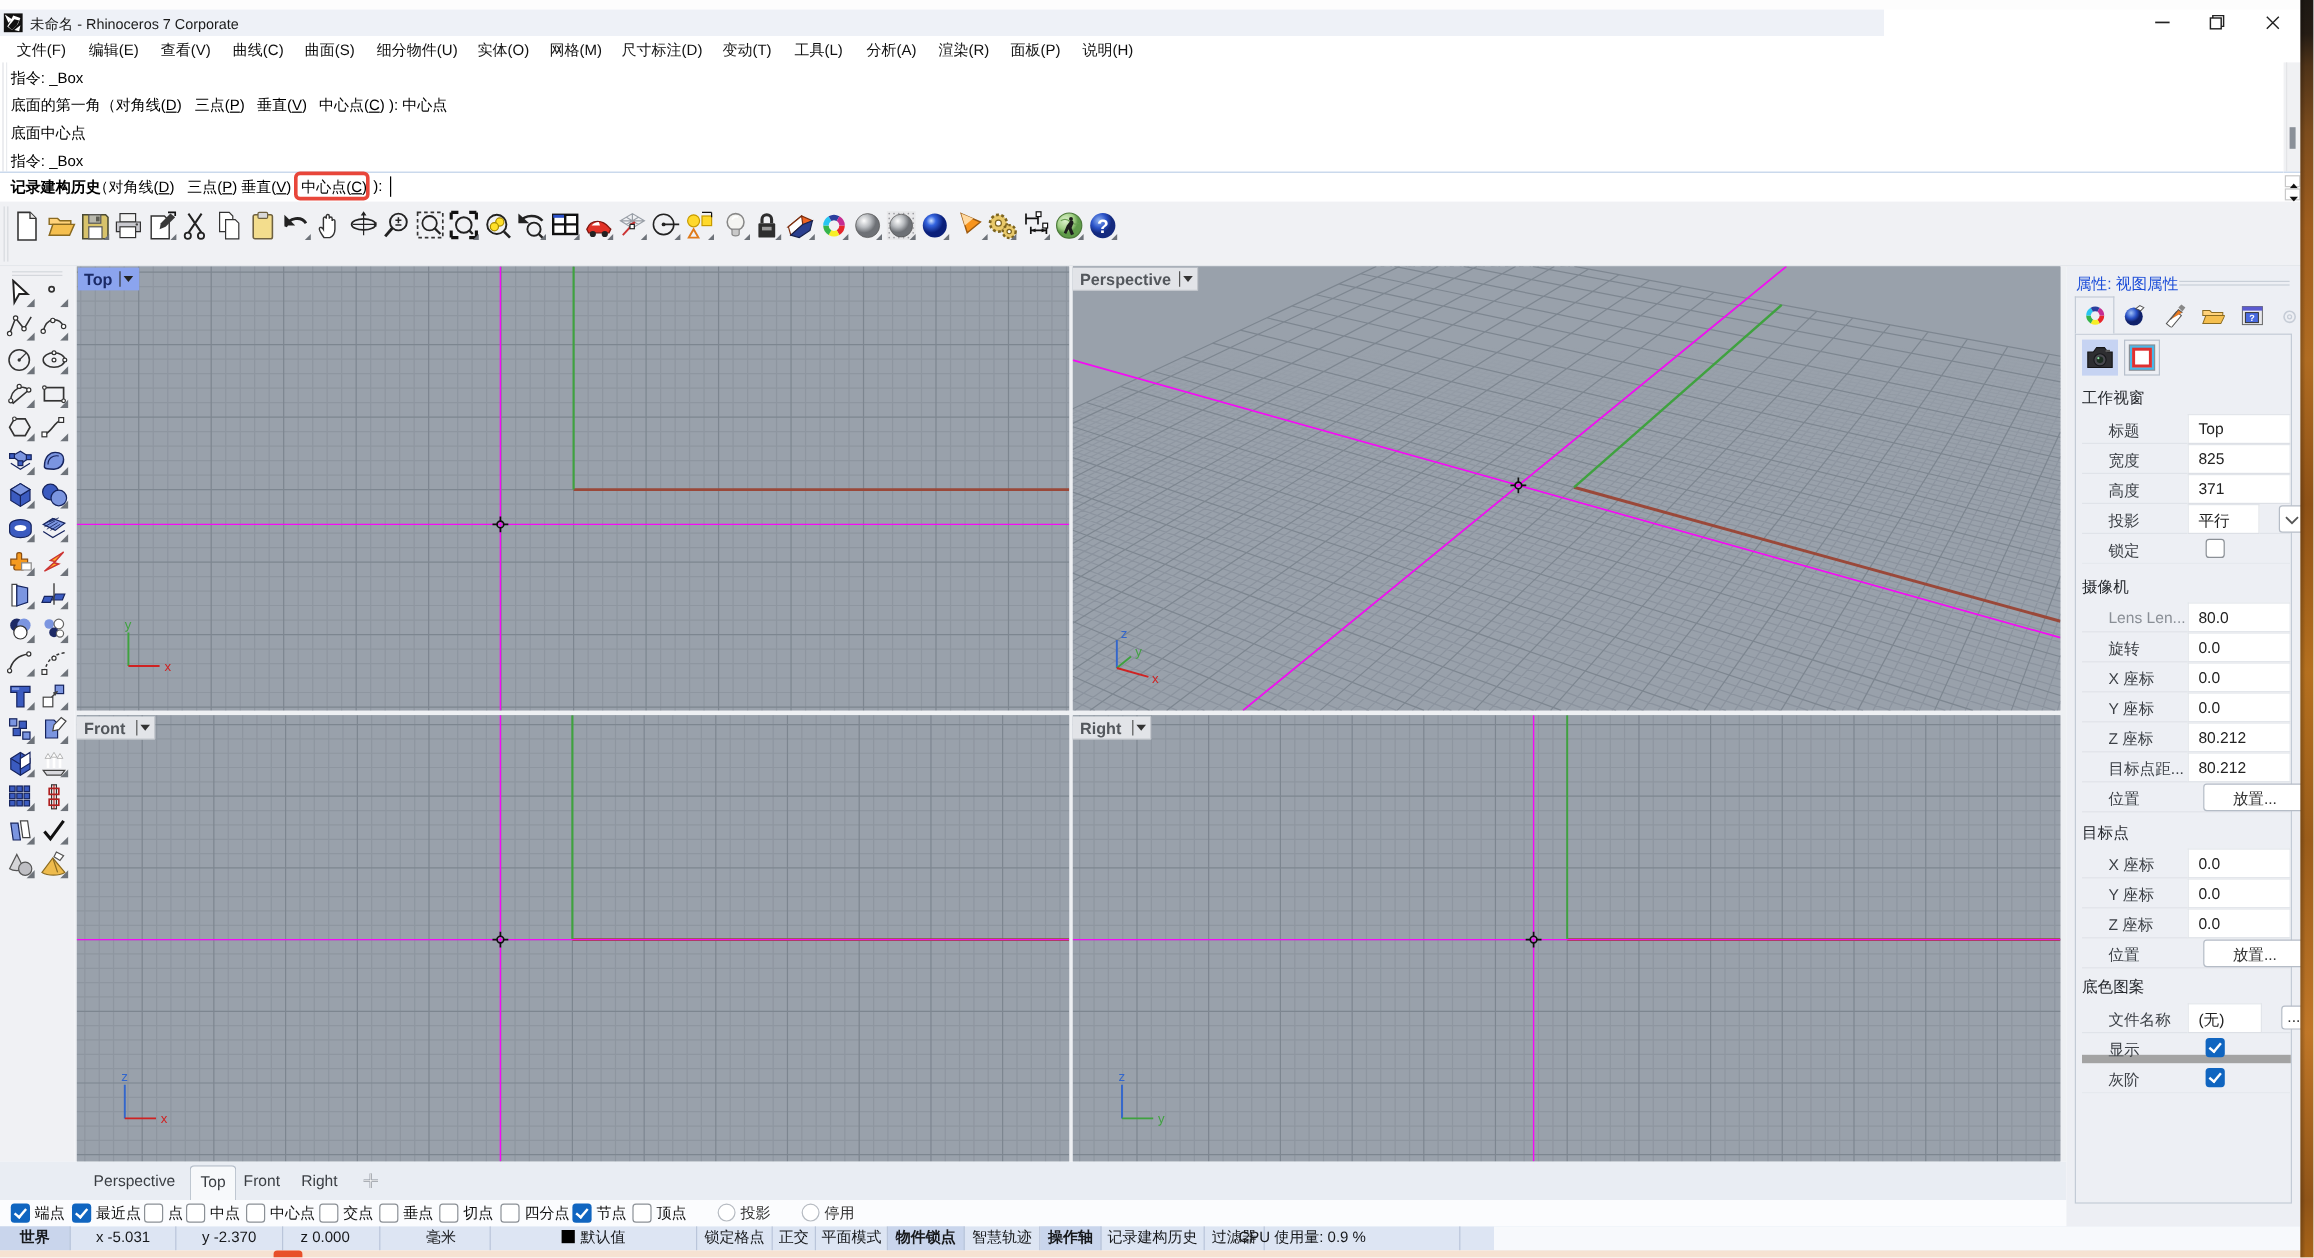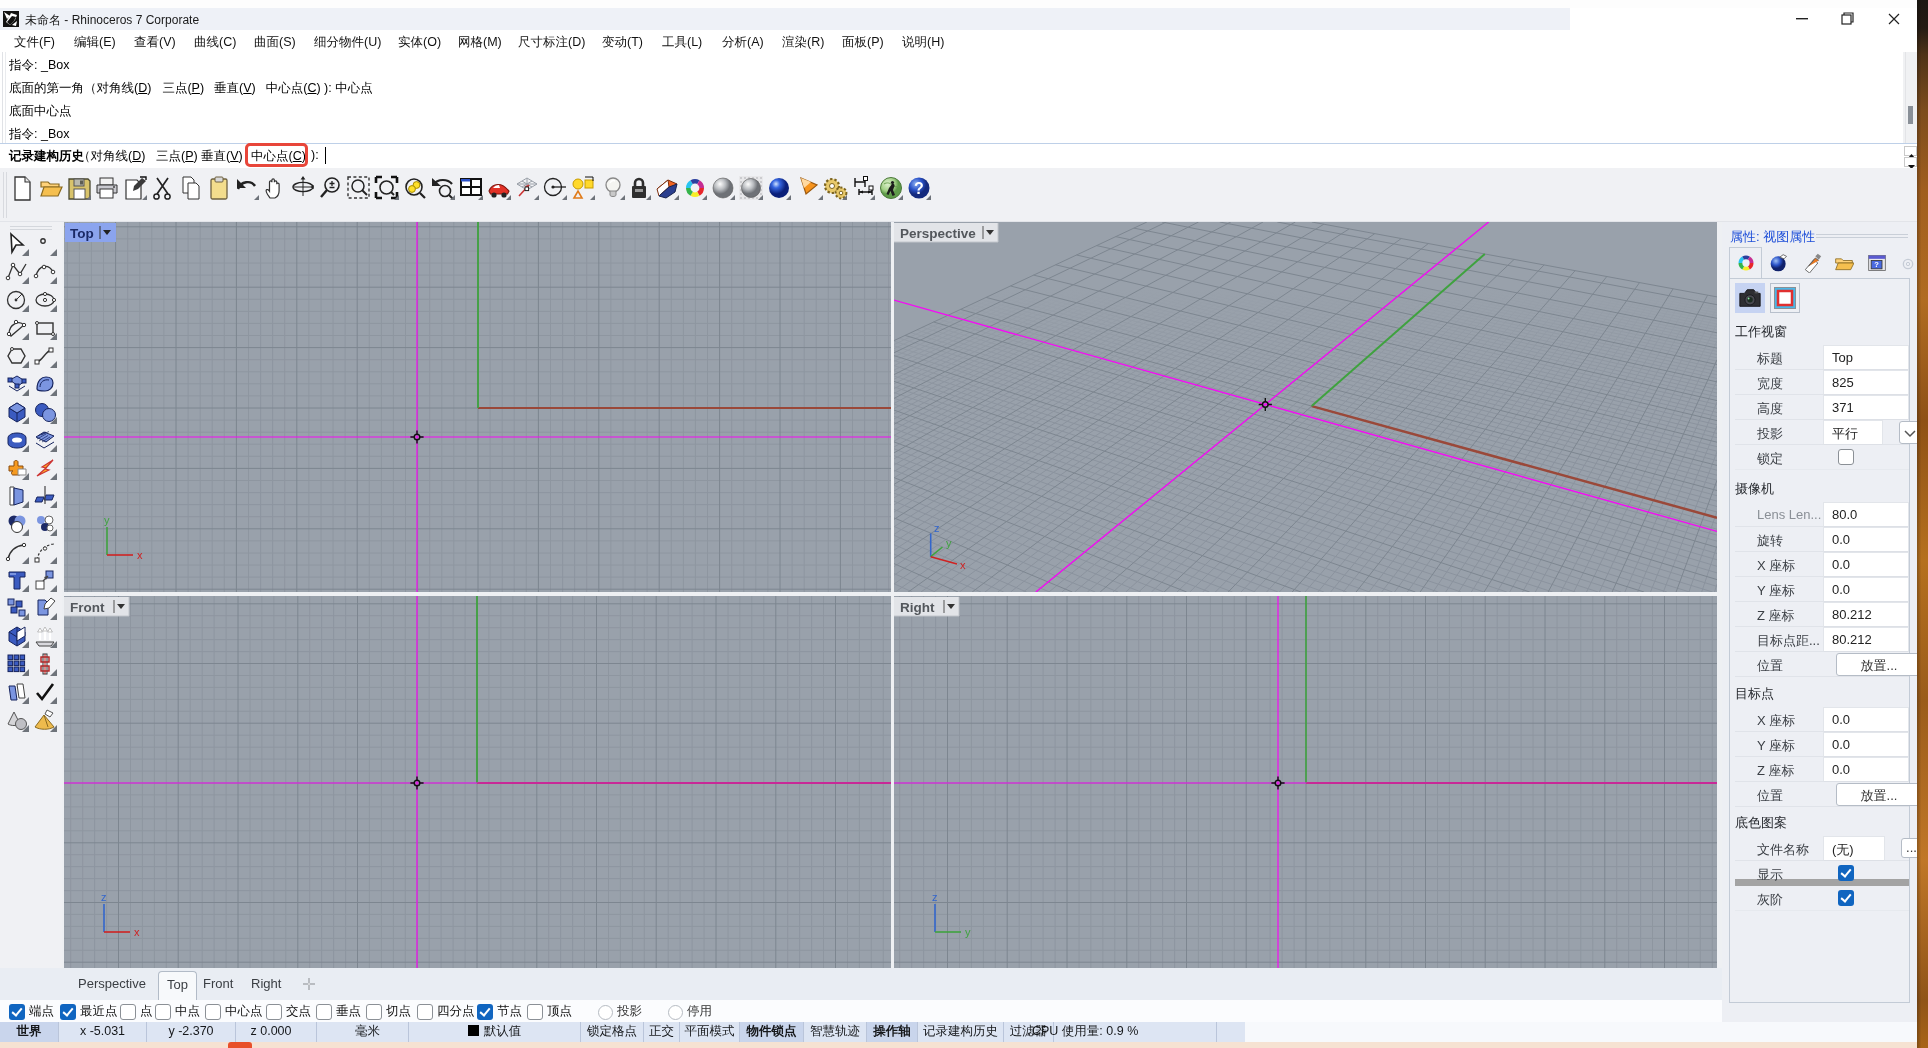--- a/index.html
+++ b/index.html
@@ -21,21 +21,21 @@
 .spinb{position:absolute;left:1px;width:13px;height:10px;background:#fff;border:1px solid #c9c9c9}
 #toolbar{left:0;top:168px;width:1917px;height:54px;background:#f0f1f4;border-bottom:1px solid #e2e4e9}
 .ticon{position:absolute;top:7px;width:26px;height:26px}
 #sidebar{left:0;top:222px;width:62px;height:746px;background:#f0f1f4}
 .sicon{position:absolute;width:24px;height:24px}
 .vp{position:absolute;background:#99a1ab}
 #vtabs{left:0;top:968px;width:1722px;height:32px;background:#e9edf3;font-size:13px;color:#3a3e43}
 #vtabs span{position:absolute;top:8px}
 #vtabs .act{border:1px solid #b2bbc7;border-bottom:none;background:#f7f9fb;border-radius:4px 4px 0 0;padding:5px 8px 9px 8px;top:3px}
 #osnap{left:0;top:1000px;width:1722px;height:22px;background:#fbfcfe;font-size:12.5px;color:#111}
-.osn{position:absolute;top:3px;display:flex;align-items:flex-end}
+.osn{position:absolute;top:3px;display:flex;align-items:flex-start}
 .cb{width:16px;height:16px;border-radius:3px;margin-right:4px}
 .cbc{background:#1065c0;position:relative}
 .cbc:after{content:"";position:absolute;left:5px;top:2px;width:4px;height:8px;border:solid #fff;border-width:0 2px 2px 0;transform:rotate(40deg)}
 .cbu{background:#fff;border:1px solid #8b9096}
 .rad{width:15px;height:15px;border-radius:50%;background:#fff;border:1px solid #b6bbc2;margin-right:4px}
 #statusbar{left:0;top:1022px;width:1917px;height:20px;background:#dde5f3;font-size:12.5px;color:#16181b}
 .stc{position:absolute;top:0;height:20px;line-height:19px;text-align:center;border-right:1px solid #bac5da}
 #peach{left:0;top:1042px;width:1928px;height:6px;background:#f6e2d2}
 #rpanel{left:1722px;top:222px;width:195px;height:800px;background:#edeff4;font-size:13px;color:#2b2e33}
 .prow{position:absolute;left:13px;width:174px;height:25px;border-bottom:1px solid #e0e3e9}

